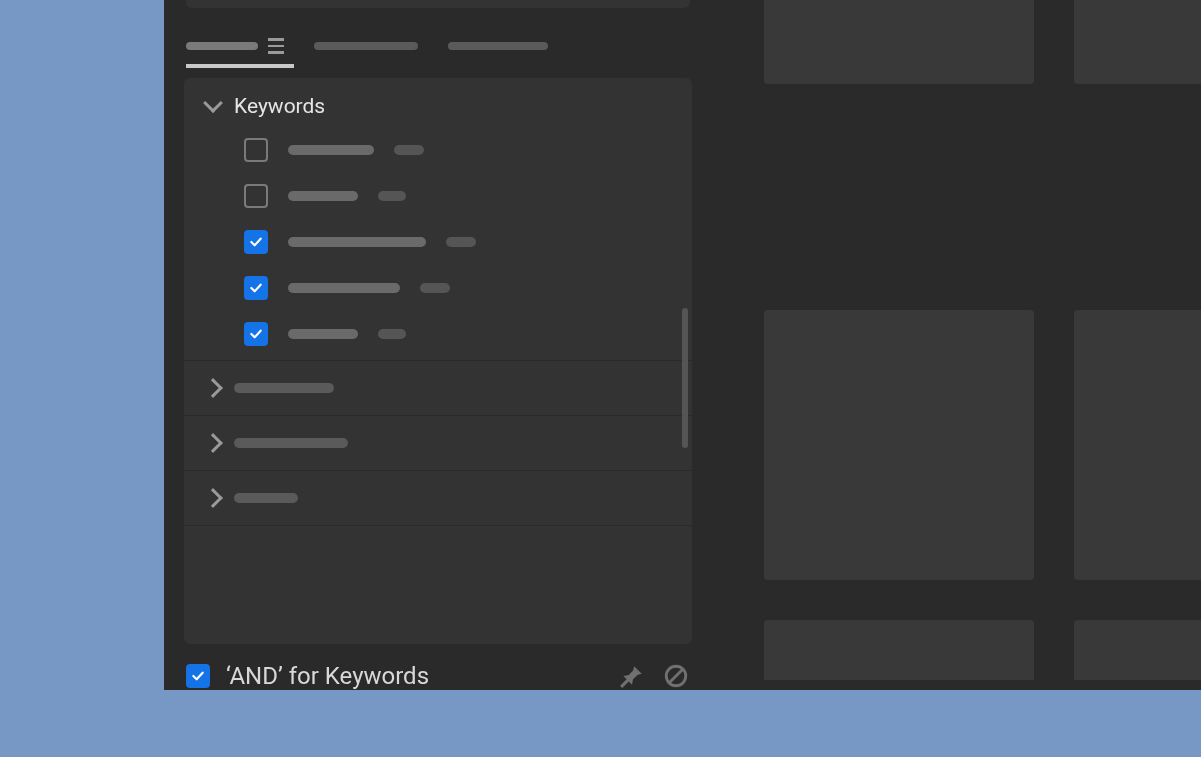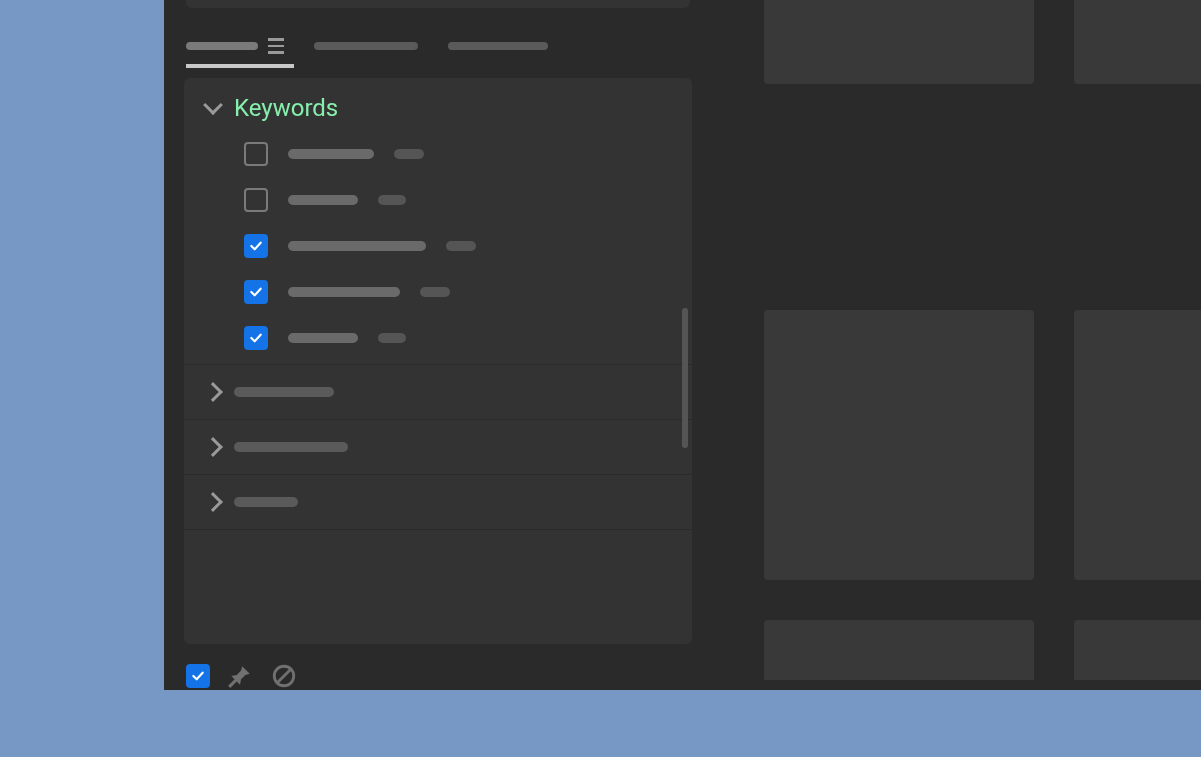--- a/index.html
+++ b/index.html
@@ -88,22 +88,22 @@
     border-bottom: 1px solid #2a2a2a;
   }
   .section-header {
     display: flex;
     align-items: center;
     gap: 14px;
     padding: 16px 22px;
     cursor: pointer;
   }
   .section-title {
-    color: #86efac;
-    font-size: 24px;
+    color: #e5e5e5;
+    font-size: 21px;
     font-weight: 400;
   }
   .placeholder-bar {
     height: 10px;
     border-radius: 5px;
     background: #5a5a5a;
   }
   .checkbox-list {
     padding: 4px 22px 14px 60px;
     display: flex;
@@ -301,20 +301,21 @@
 
       <div class="scrollbar-thumb"></div>
     </div>
 
     <div class="footer-row">
       <div class="checkbox checked">
         <svg viewBox="0 0 24 24">
             <path d="M5 12 L10 17 L19 7" stroke="#ffffff" stroke-width="3.2" fill="none" stroke-linecap="round" stroke-linejoin="round"></path>
           </svg>
       </div>
+      <div class="footer-label">‘AND’ for Keywords</div>
       <div class="footer-icon">
         <svg viewBox="0 0 24 24" width="26" height="26">
             <path d="M14 3 L21 10 L17 11 L13 15 L12 20 L9 17 L3 23 L1 21 L7 15 L4 12 L9 11 L13 7 Z" fill="#707070"></path>
           </svg>
       </div>
       <div class="footer-icon">
         <svg viewBox="0 0 24 24" width="26" height="26">
             <circle cx="12" cy="12" r="9" stroke="#707070" stroke-width="2.6" fill="none"></circle>
             <line x1="6" y1="18" x2="18" y2="6" stroke="#707070" stroke-width="2.6"></line>
           </svg>

